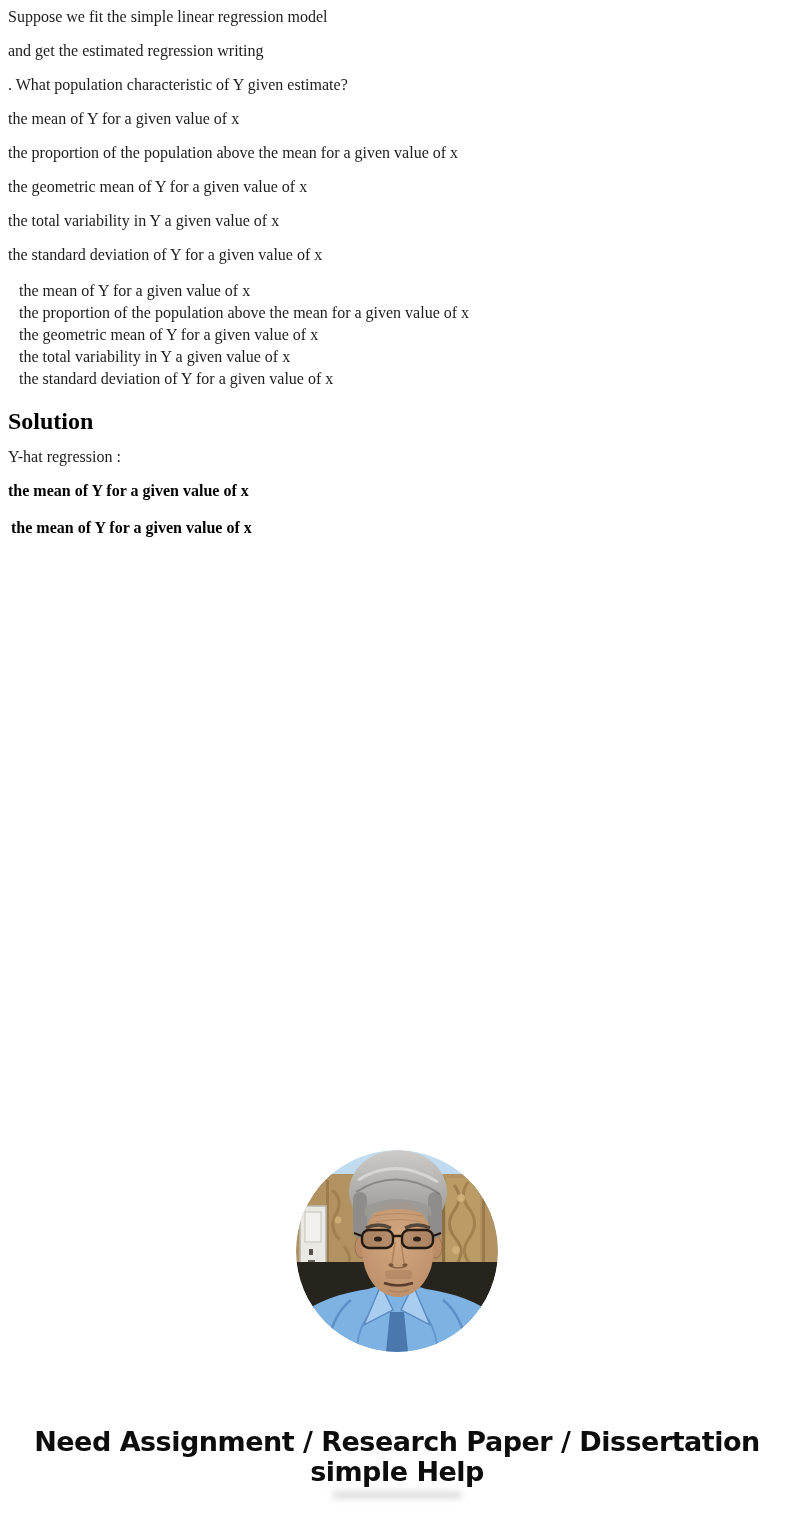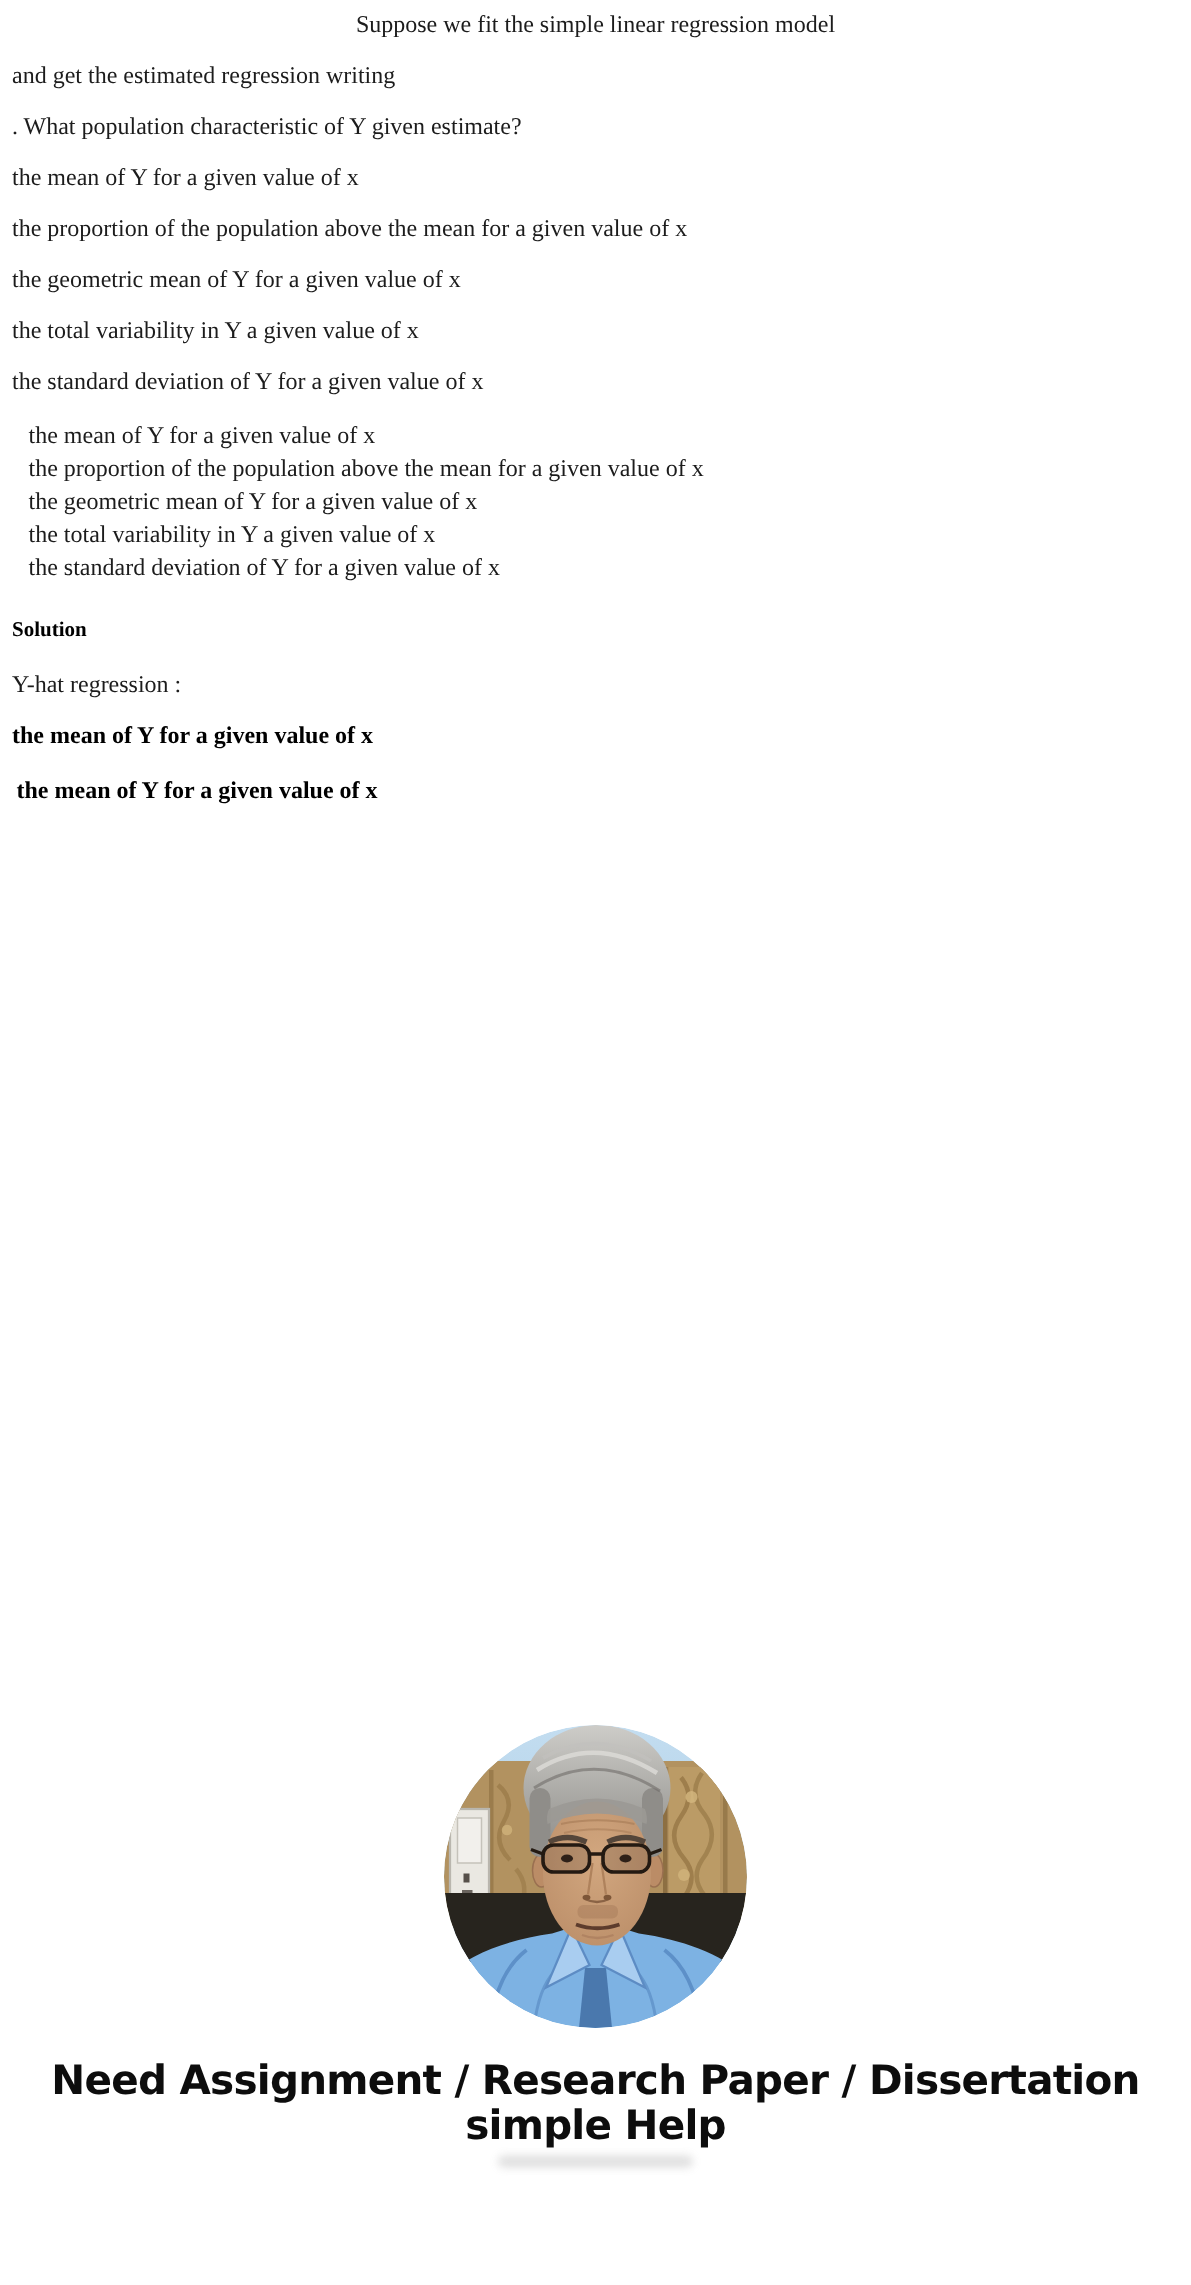--- a/index.html
+++ b/index.html
@@ -11,31 +11,31 @@
     font-size: 16px;
     color: #1c1c1c;
     overflow: hidden;
   }
   .content { padding: 0 8px; }
 
   p.qline {
     margin: 16px 0;
     line-height: 18px;
   }
-  p.qline.first { margin-top: 8px; text-align: center; }
+  p.qline.first { margin-top: 8px; }
 
   .tight-list {
     margin: 16px 0 16px 11px;
     line-height: 22px;
   }
   .tight-list div { white-space: pre; }
 
   h3.solution-heading {
     font-family: "Liberation Serif", serif;
-    font-size: 14px;
+    font-size: 24px;
     font-weight: bold;
     color: #000;
     margin: 20px 0 16px 0;
     line-height: 22px;
   }
 
   p.answer {
     font-weight: bold;
     color: #000;
     margin: 16px 0;
@@ -48,21 +48,21 @@
 
   .avatar-wrap {
     margin: 613px auto 0 auto;
     width: 202px;
     height: 202px;
     border-radius: 50%;
     overflow: hidden;
   }
 
   .footer {
-    margin-top: 21px;
+    margin-top: 75px;
     text-align: center;
     font-family: "DejaVu Sans", sans-serif;
     font-weight: bold;
     font-size: 27px;
     line-height: 30px;
     color: #0d0d0d;
     letter-spacing: -0.5px;
   }
 
   .footer-artifact {

